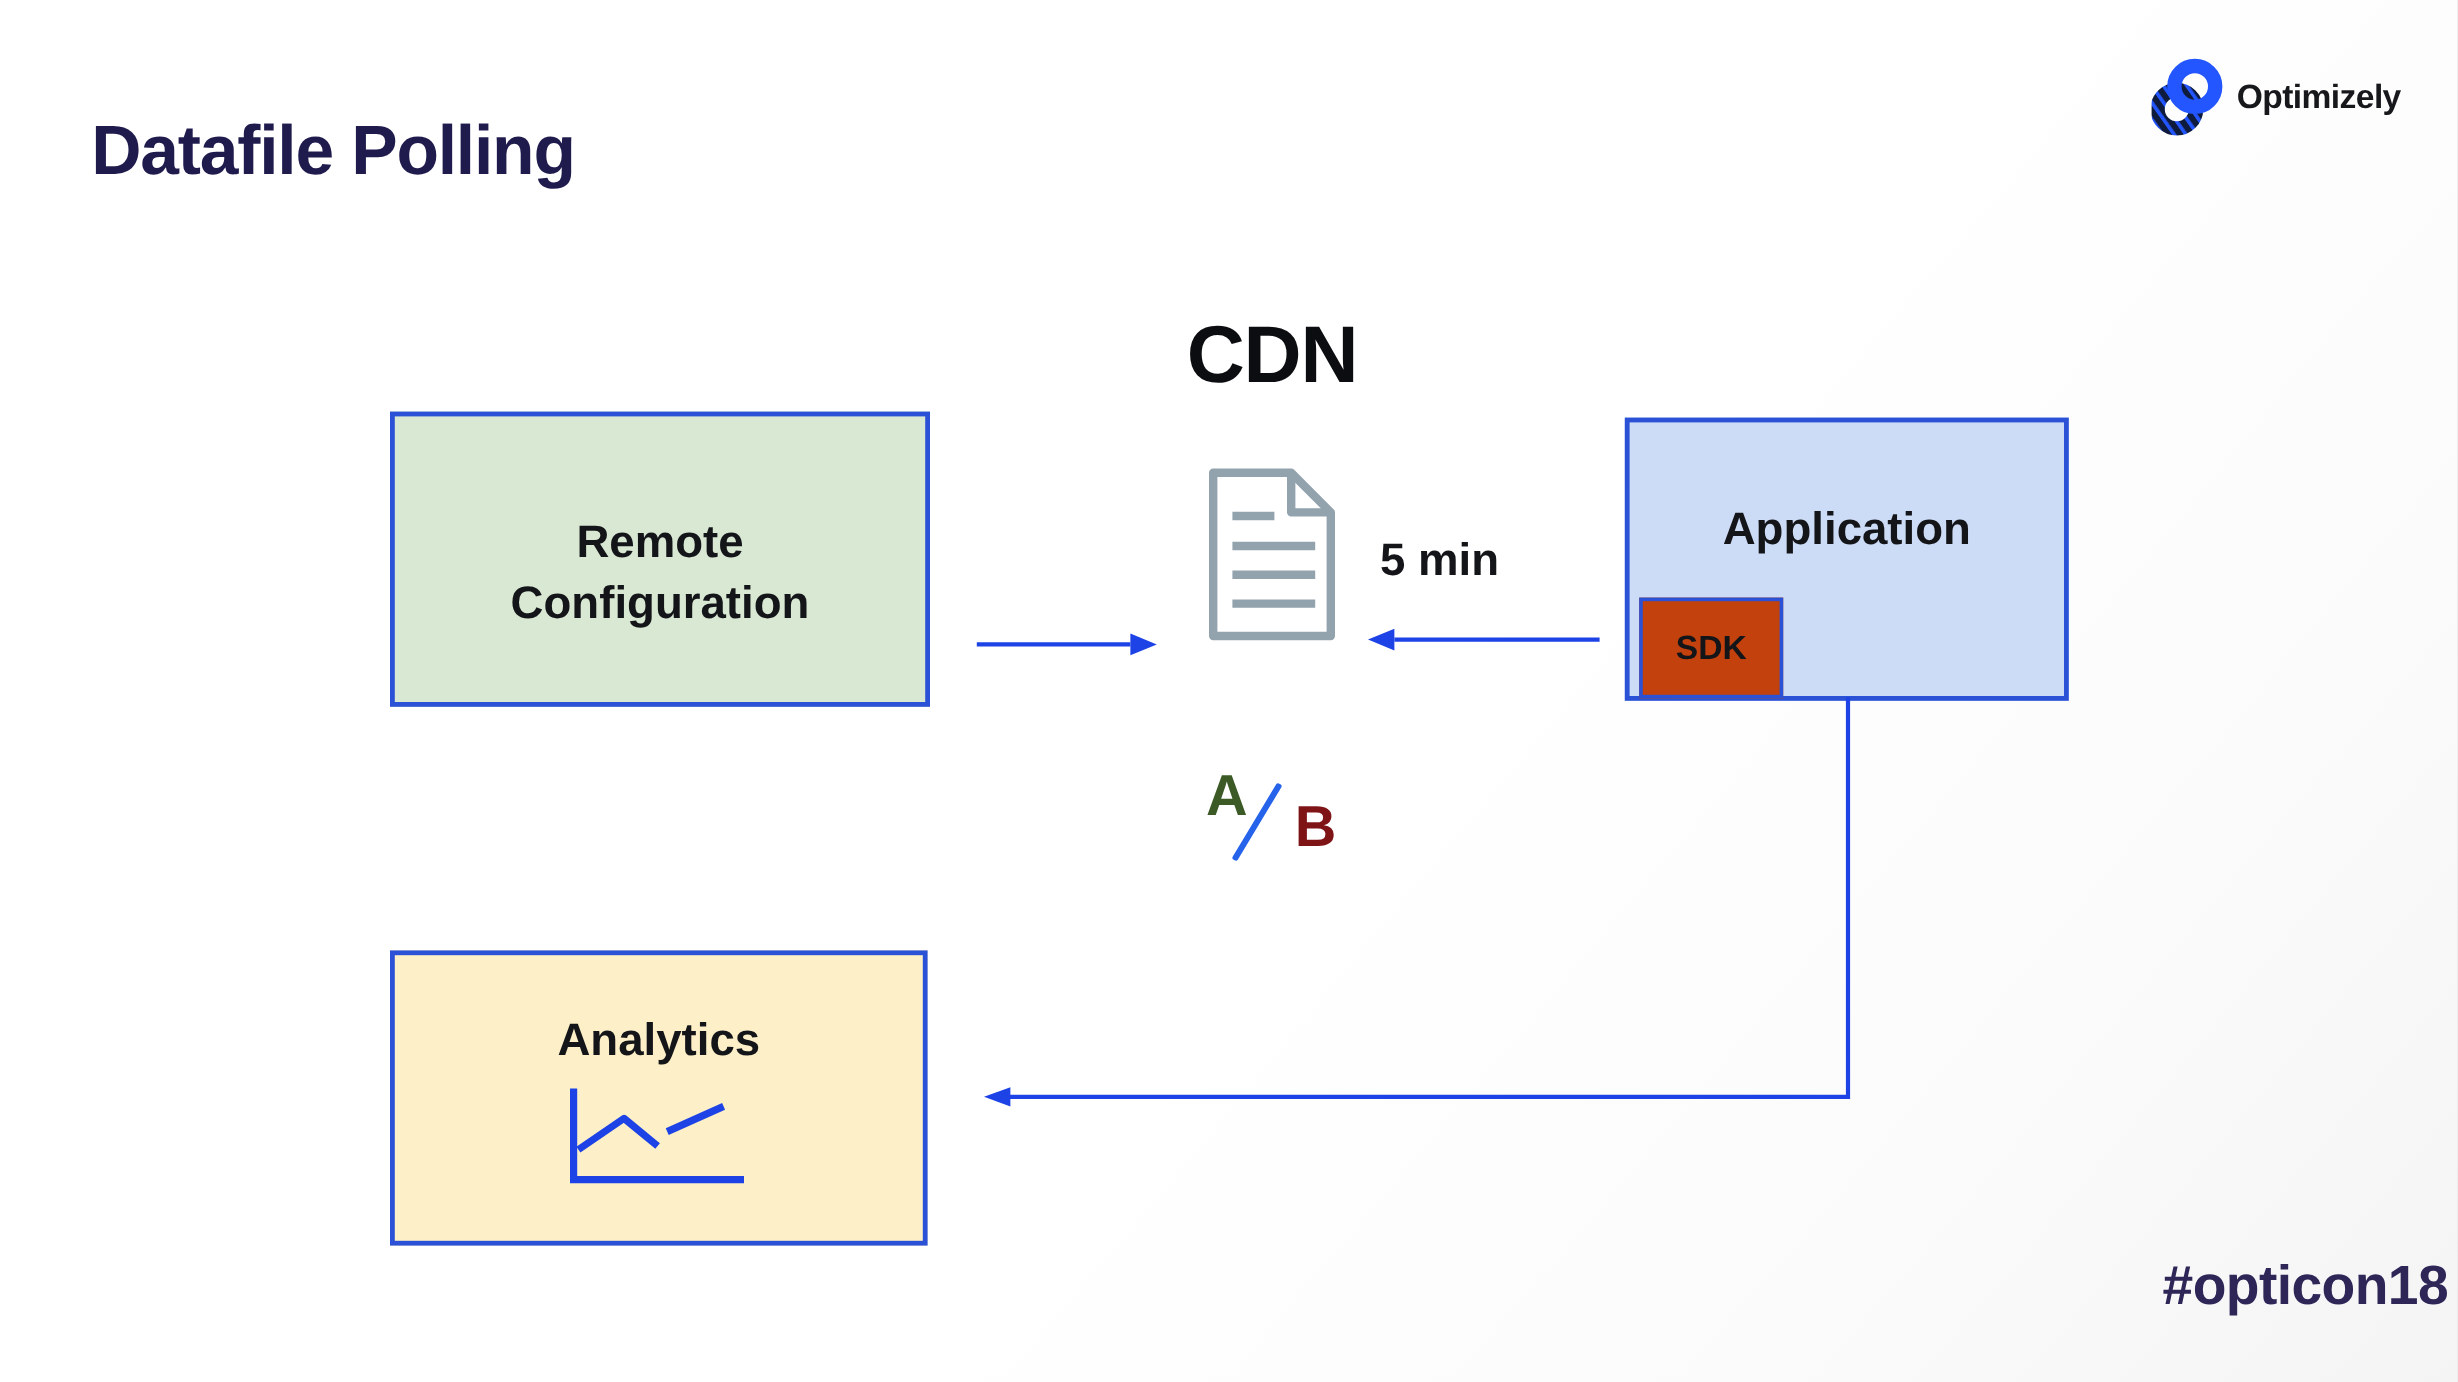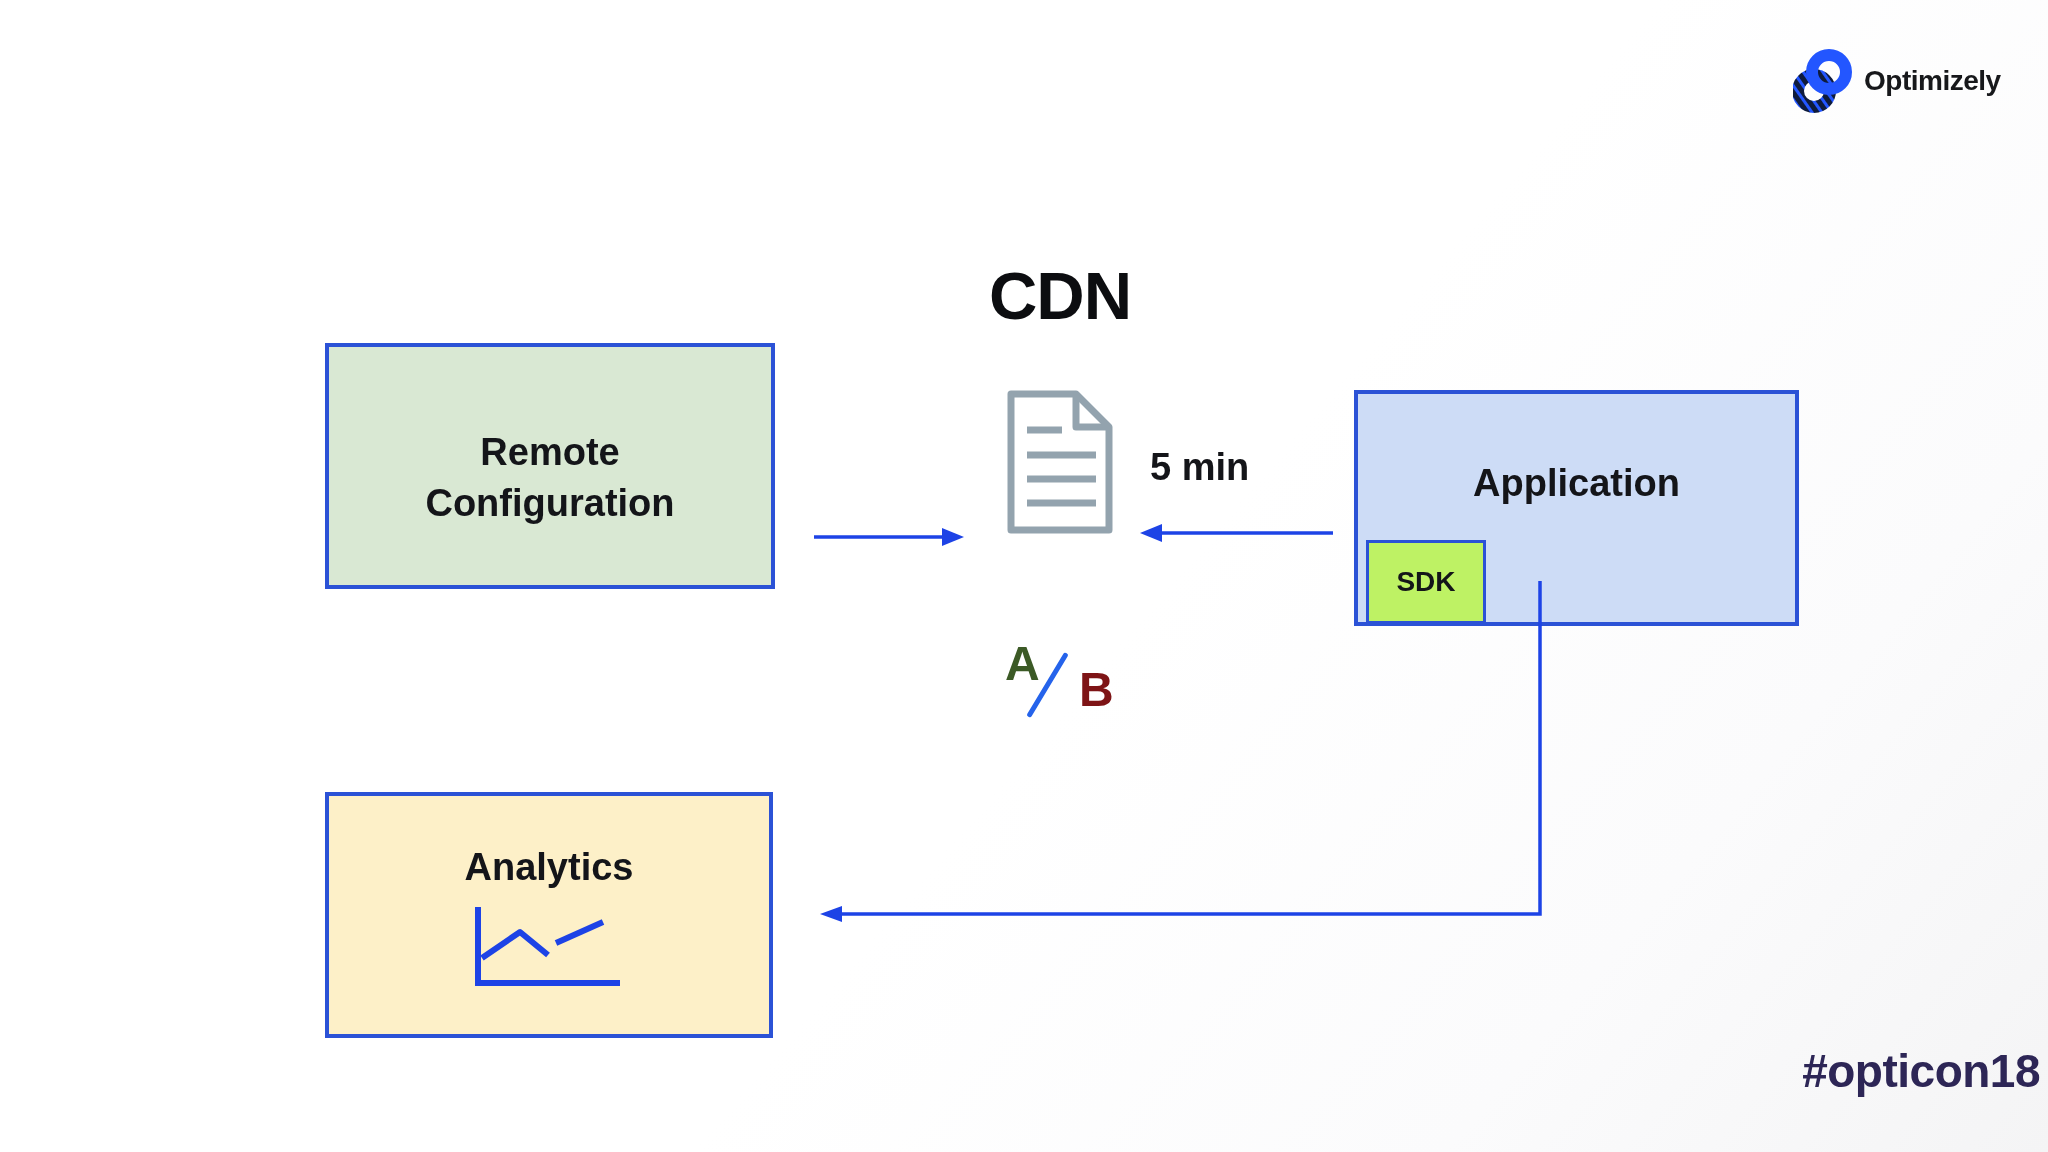--- a/index.html
+++ b/index.html
@@ -31,24 +31,24 @@
   .cdn-title   { font-size:67px; font-weight:700; line-height:1; color:#0c0d10; letter-spacing:-1px; }
   .cdn-subtitle{ font-size:38px; font-weight:700; line-height:1.1; margin-top:22px; }
   .doc-icon { margin-top:58px; }
 
   .ab-group { left:985px; top:636px; width:160px; height:100px; }
   .variant-a { position:absolute; left:20px; top:0;  font-size:48px; font-weight:800; color:#3c5a26; }
   .variant-b { position:absolute; left:94px; top:26px; font-size:48px; font-weight:800; color:#7e1416; }
   .ab-slash  { position:absolute; left:60px; top:12px; width:5px; height:74px; background:#2563eb;
                border-radius:2px; transform:rotate(31deg); }
 
-  .app-box { left:1354px; top:348px; width:445px; height:236px; background:#cddcf6; padding-top:68px;margin-top:42px; }
+  .app-box { left:1354px; top:348px; width:370px; height:236px; background:#cddcf6; padding-top:68px; }
   .app-box .lbl { font-size:38px; }
   .sdk-box {
-    position:absolute; left:8px; top:146px; width:114px; height:78px; background:#bef264;
+    position:absolute; left:8px; top:146px; width:114px; height:78px; background:#c2410c;
     border:3px solid #2b52d6; display:flex; align-items:center; justify-content:center;
     font-size:28px; font-weight:700;
   }
 
   .interval-label { left:1150px; top:446px; width:180px; text-align:left;
                     font-size:38px; font-weight:700; }
 
   .analytics-box { left:325px; top:792px; width:448px; height:246px; background:#fdf0c8;
                    display:flex; flex-direction:column; align-items:center; }
   .analytics-box .lbl { font-size:38px; margin-top:50px; }
@@ -58,20 +58,21 @@
              font-size:46px; font-weight:800; color:#2d2656; letter-spacing:-0.5px; }
 
   svg.arrow line, svg.arrow path { stroke:#1d43e6; stroke-width:3.5; fill:none; }
   svg.arrow polygon { fill:#1d43e6; }
 </style>
 </head>
 <body>
 
 <div class="canvas">
 
+  <h1 class="abs page-title">Datafile Polling</h1>
 
   <div class="abs brand">
     <svg width="62" height="70" viewBox="0 0 62 70">
       <defs>
         <pattern id="logoStripes" width="8" height="8" patternUnits="userSpaceOnUse" patternTransform="rotate(-35)">
           <rect width="8" height="8" fill="#0e1b3d"></rect>
           <rect x="0" width="3" height="8" fill="#2356ff"></rect>
         </pattern>
       </defs>
       <circle cx="21" cy="45" r="16" fill="none" stroke="url(#logoStripes)" stroke-width="12"></circle>

